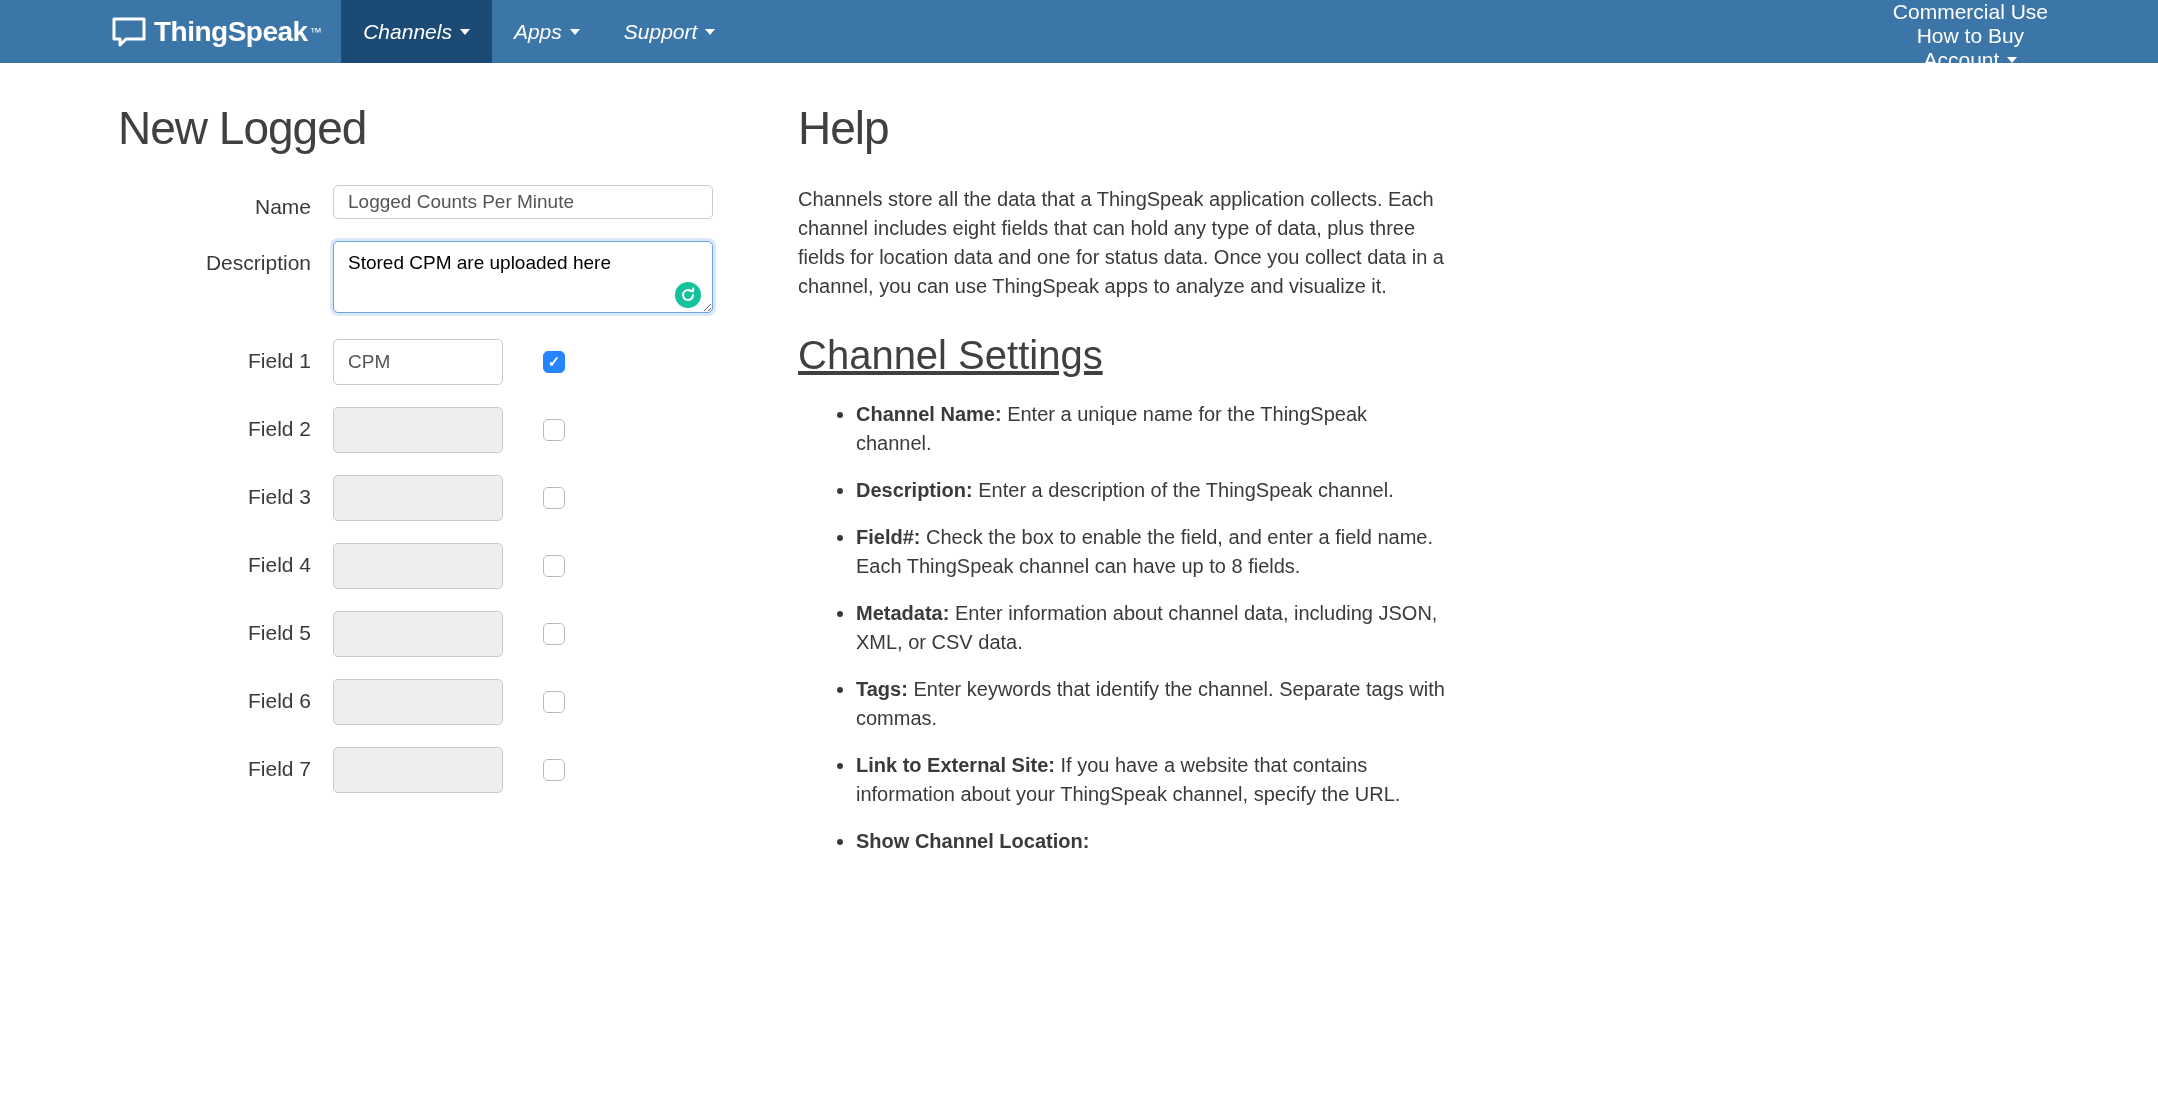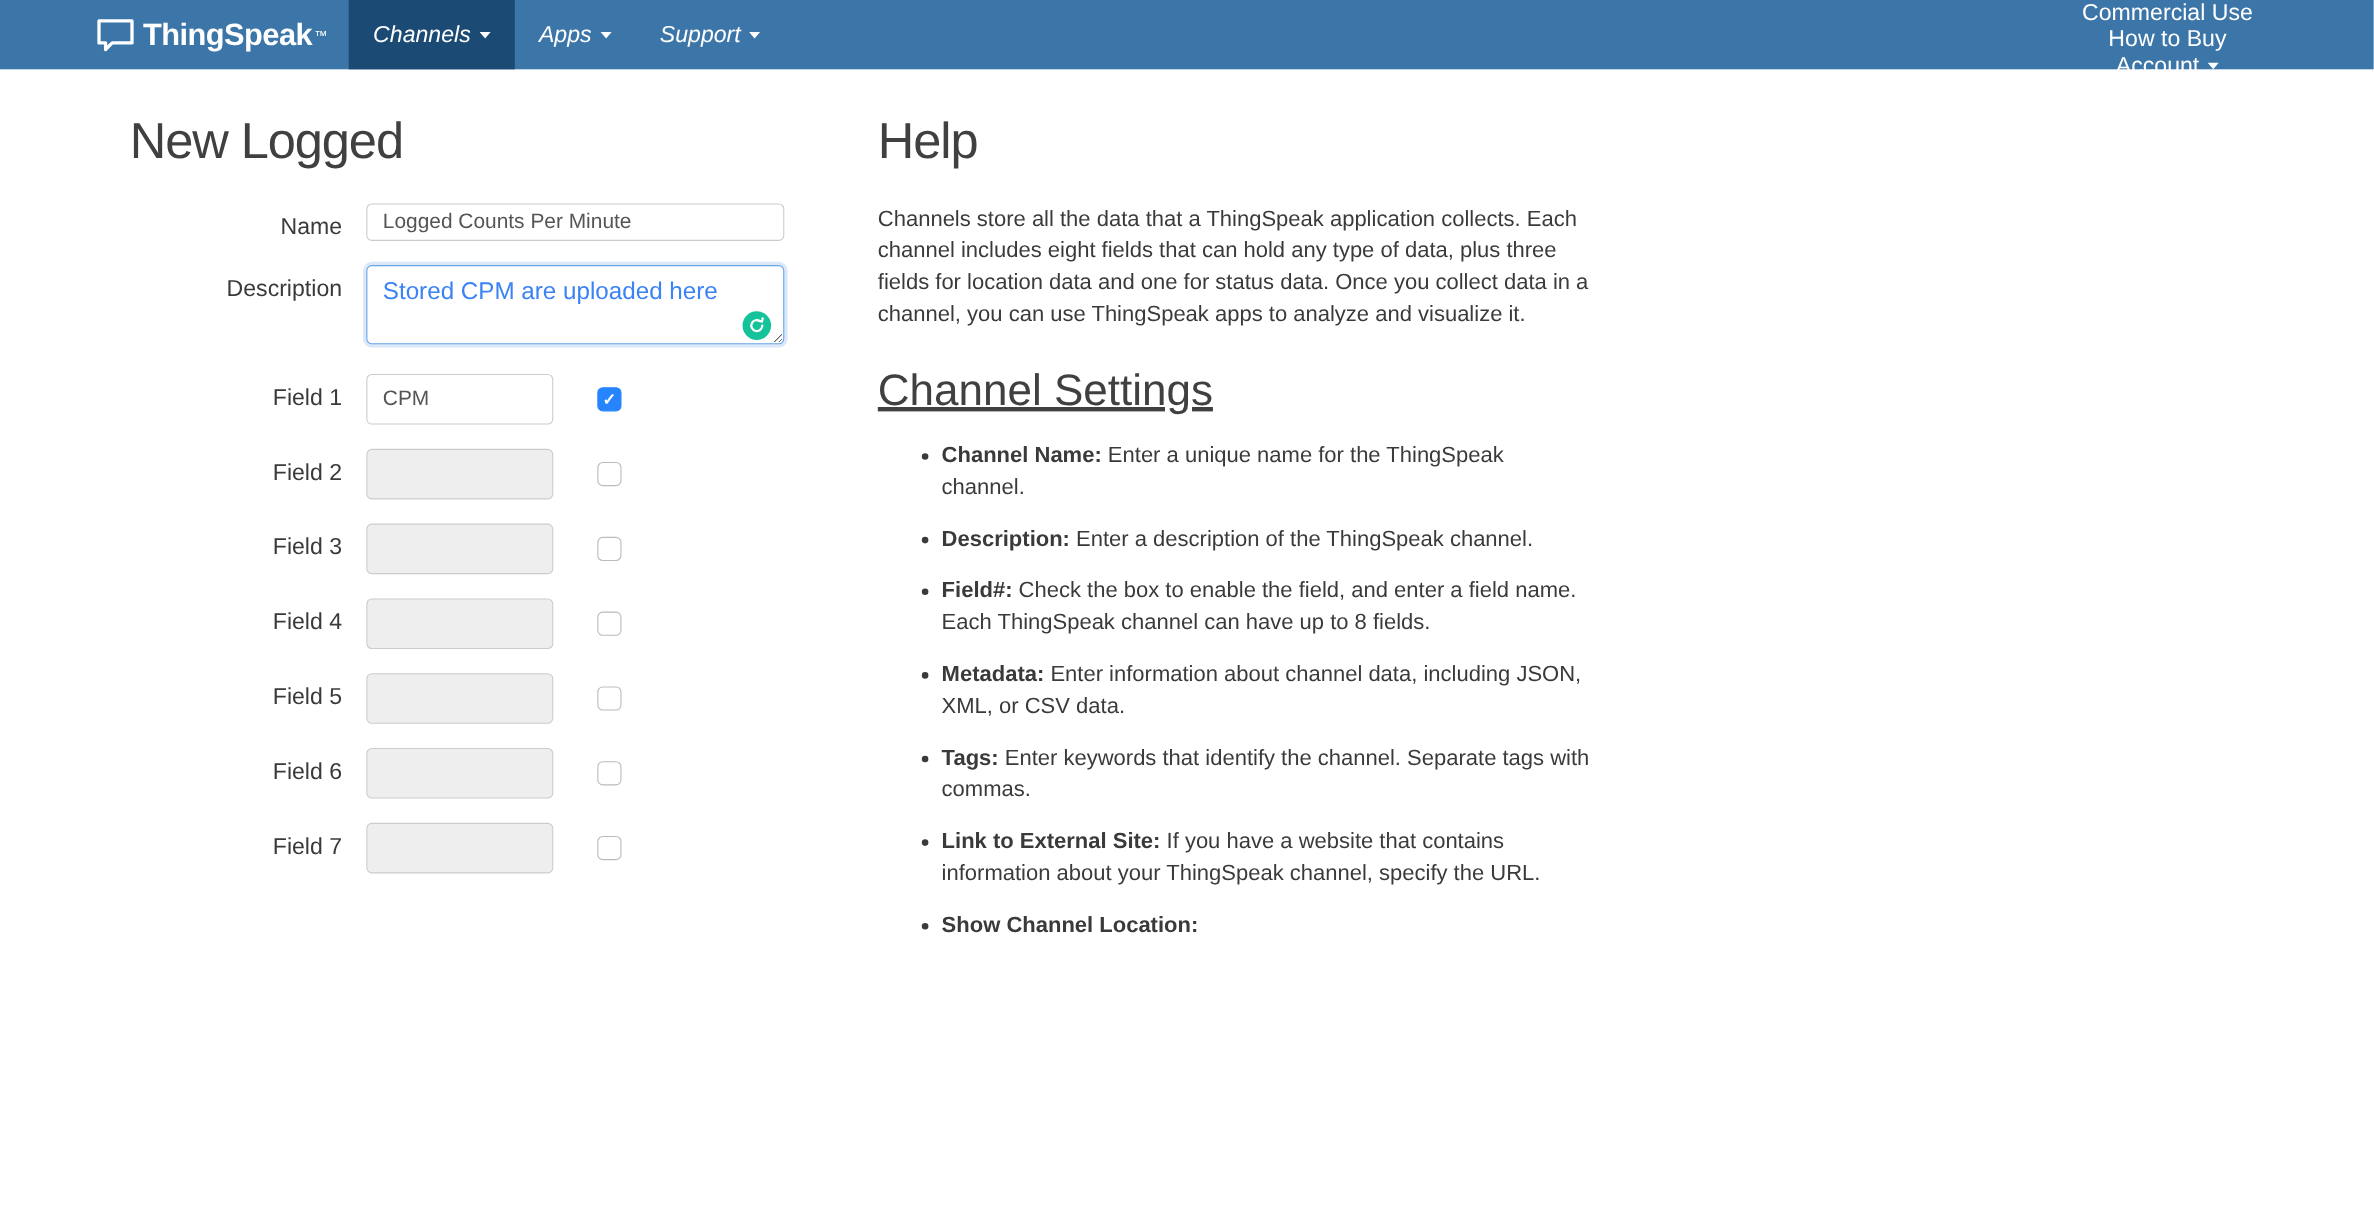--- a/index.html
+++ b/index.html
@@ -6,21 +6,21 @@
   body {
     font-family: -apple-system, BlinkMacSystemFont, "Segoe UI", Helvetica, Arial, sans-serif;
     color: #3a3a3a;
     background: #fff;
   }
   .navbar {
     background: #3c76a8;
     height: 63px;
     display: flex;
     align-items: center;
-    padding: 0 0 0 88px;
+    padding: 0 0 0 112px;
   }
   .logo {
     display: flex;
     align-items: center;
     color: #fff;
     font-size: 28px;
     font-weight: 600;
     margin-right: 20px;
     letter-spacing: -0.5px;
   }
@@ -87,22 +87,22 @@
     font-size: 19px;
     color: #555;
   }
   .textarea-wrap { position: relative; width: 380px;}
   .textarea-input {
     width: 380px;
     height: 72px;
     border: 1px solid #6aa5e6;
     border-radius: 5px;
     padding: 10px 14px;
-    font-size: 22px;
-    color: #3b82f6;
+    font-size: 19px;
+    color: #000000;
     resize: both;
     box-shadow: 0 0 0 3px rgba(106,165,230,0.25);
     font-family: inherit;
   }
   .grammarly {
     position: absolute;
     right: 12px;
     bottom: 9px;
     width: 26px; height: 26px;
     border-radius: 50%;

